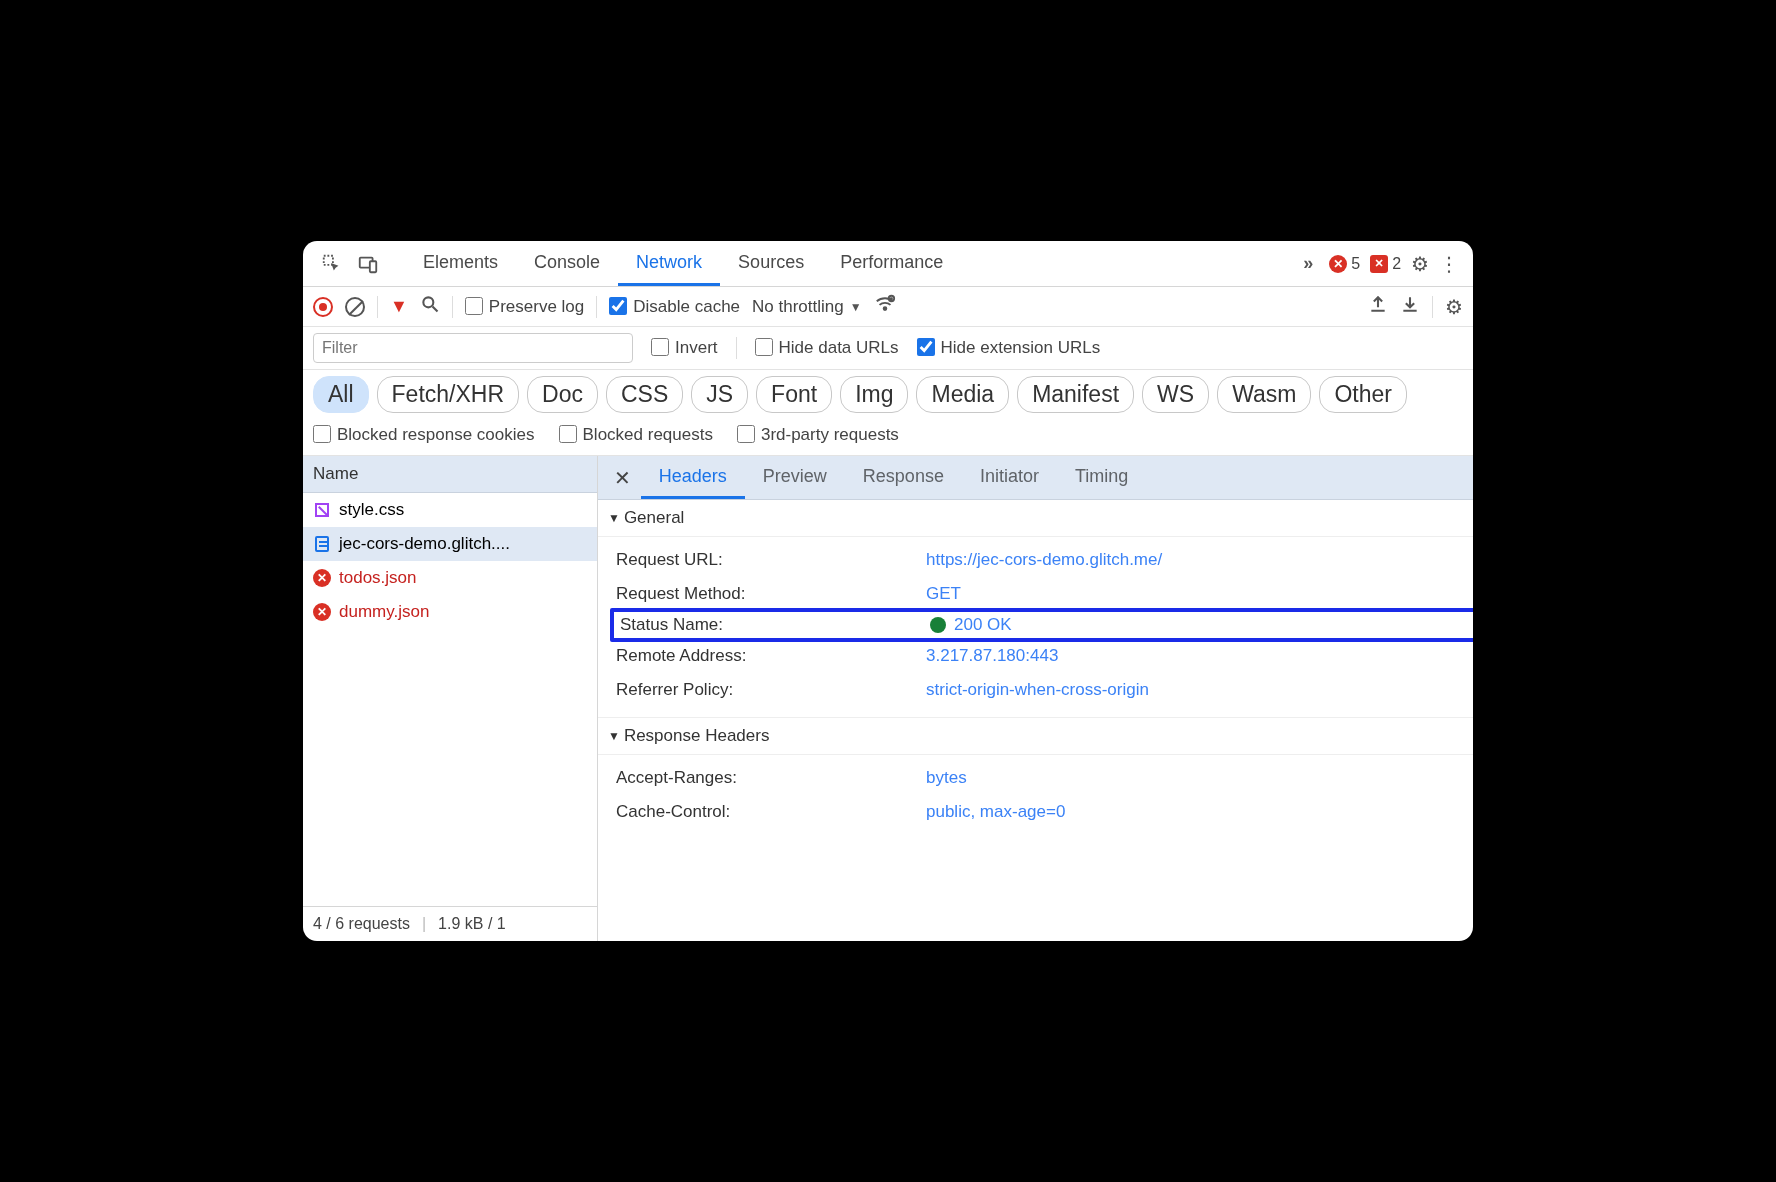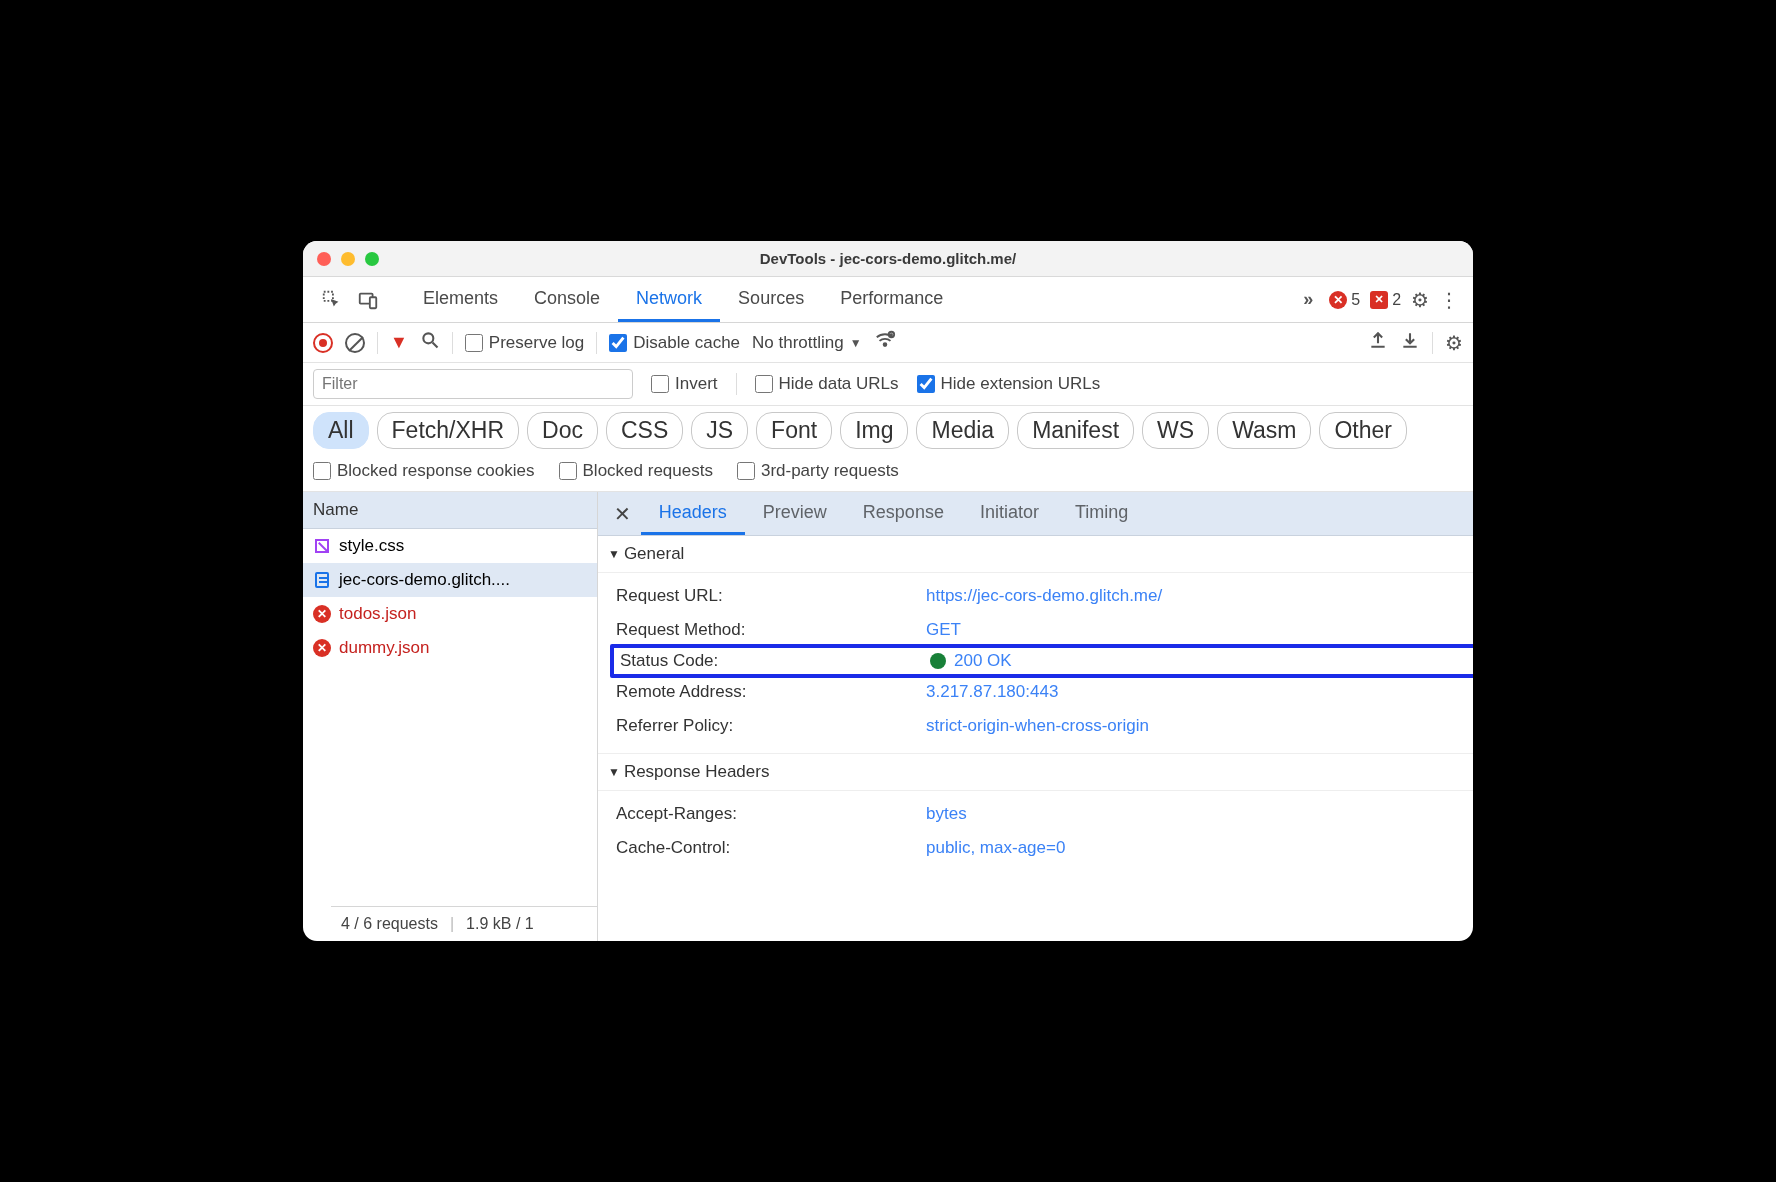--- a/index.html
+++ b/index.html
@@ -69,21 +69,21 @@
   .nettoolbar {
     display:flex; align-items:center; height: 40px; gap: 12px;
     padding: 0 10px; border-bottom: 1px solid #e3e3e3; font-size:17px; color:#444;
   }
   .record-btn { width:20px; height:20px; border:2px solid #d93025; border-radius:50%; display:flex; align-items:center; justify-content:center; }
   .record-dot { width:8px; height:8px; border-radius:50%; background:#d93025; }
   .clear-icon { width:20px; height:20px; border:2px solid #555; border-radius:50%; position:relative; }
   .clear-icon::after { content:""; position:absolute; width:20px; height:2px; background:#555; top:8px; left:-1px; transform:rotate(-45deg); }
   .funnel { color:#d93025; font-size:18px; }
   .search-icon { color:#555; font-size:18px; }
-  .cb { display:inline-flex; align-items:center; gap:6px; }
+  .cb { display:inline-flex; gap:6px; }
   .cb input { width:18px; height:18px; accent-color:#1a73e8; }
   .throttle { display:inline-flex; align-items:center; gap:6px; }
   .tri-down { font-size:12px; color:#555; }
   .vsep { width:1px; height:22px; background:#ddd; }
 
   
   .filterbar {
     display:flex; align-items:center; gap:18px; padding:6px 10px;
     border-bottom:1px solid #e3e3e3; font-size:17px; color:#444;
   }
@@ -107,21 +107,21 @@
   .reqlist { flex:1; overflow:auto; }
   .req { display:flex; align-items:center; gap:8px; padding:7px 10px; font-size:17px; cursor:pointer; }
   .req.selected { background:#dfe8f4; }
   .req .file-icon { width:18px; height:18px; display:inline-flex; align-items:center; justify-content:center; }
   .req .doc-icon { border:2px solid #1a73e8; width:14px; height:16px; border-radius:2px; position:relative; }
   .req .doc-icon::before { content:""; position:absolute; top:3px; left:2px; width:8px; height:2px; background:#1a73e8; box-shadow: 0 4px 0 #1a73e8; }
   .req .css-icon { border:2px solid #a142f4; width:14px; height:14px; position:relative; }
   .req .css-icon::after { content:""; position:absolute; width:12px; height:2px; background:#a142f4; top:5px; left:0; transform:rotate(45deg); }
   .req .err-icon { width:18px; height:18px; border-radius:50%; background:#d93025; color:#fff; display:flex; align-items:center; justify-content:center; font-size:12px; font-weight:700; }
   .req.error { color:#c5221f; }
-  .side-status { border-top:1px solid #d6d6d6; padding:8px 10px; font-size:16px; color:#444; display:flex; gap:12px;margin-left:28px; }
+  .side-status { border-top:1px solid #d6d6d6; padding:8px 10px; font-size:16px; color:#444; display:flex; gap:12px; }
   .side-status .sep { color:#bbb; }
 
   .details { flex:1; display:flex; flex-direction:column; min-width:0; }
   .detail-tabs {
     background:#dfe8f4; border-bottom:1px solid #c9d2de;
     display:flex; align-items:center; height:44px; gap:0; padding-left:6px;
   }
   .detail-tabs .closex { font-size:20px; color:#444; padding:0 10px; cursor:pointer; }
   .dtab { padding:16px 18px; font-size:18px; color:#5f6368; height:100%; display:flex; align-items:center; border-bottom:3px solid transparent; cursor:pointer; }
   .dtab.active { color:#1a73e8; border-bottom-color:#1a73e8; font-weight:500; }
@@ -135,28 +135,20 @@
   .status-dot { width:16px; height:16px; border-radius:50%; background:#188038; display:inline-block; }
   .highlight-row { border:4px solid #1a2be8; border-radius:2px; padding:3px 6px; margin:-3px -6px; }
 
   .upload-icon, .download-icon { font-size:18px; color:#555; }
 </style>
 </head>
 <body>
 
 <div class="window">
 
-  <div class="titlebar">
-    <div class="traffic-lights">
-      <div class="tl red"></div>
-      <div class="tl yellow"></div>
-      <div class="tl green"></div>
-    </div>
-    <div class="title">DevTools - jec-cors-demo.glitch.me/</div>
-  </div>
 
   <div class="tabbar">
     <div class="tabbar-left">
       <span class="icon-btn">
         <svg width="22" height="22" viewBox="0 0 24 24" fill="none" stroke="#555" stroke-width="2">
             <rect x="3" y="3" width="10" height="10" stroke-dasharray="2 2"></rect>
             <path d="M11 11 l8 3 -3 2 -2 3 z" fill="#555" stroke="none"></path>
           </svg>
       </span>
       <span class="icon-btn">
@@ -339,21 +331,21 @@
       <div class="kv-body">
         <div class="kv">
           <div class="k">Request URL:</div>
           <div class="v">https://jec-cors-demo.glitch.me/</div>
         </div>
         <div class="kv">
           <div class="k">Request Method:</div>
           <div class="v">GET</div>
         </div>
         <div class="kv highlight-row">
-          <div class="k">Status Code:</div>
+          <div class="k">Status Name:</div>
           <div class="v">
             <span class="status-dot"></span>
             <span>200 OK</span>
           </div>
         </div>
         <div class="kv">
           <div class="k">Remote Address:</div>
           <div class="v">3.217.87.180:443</div>
         </div>
         <div class="kv">

